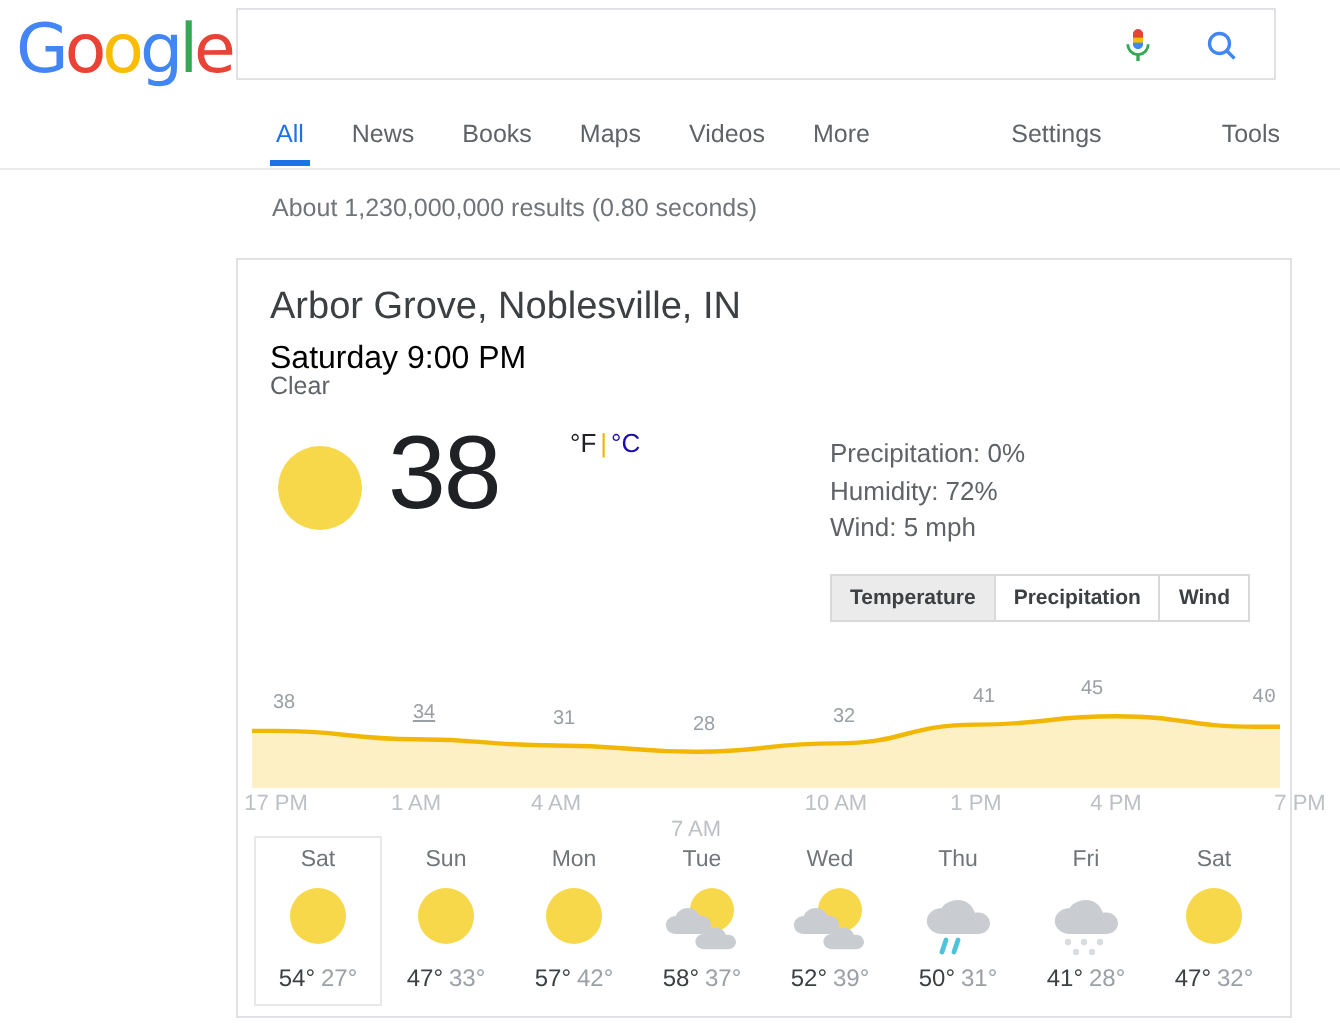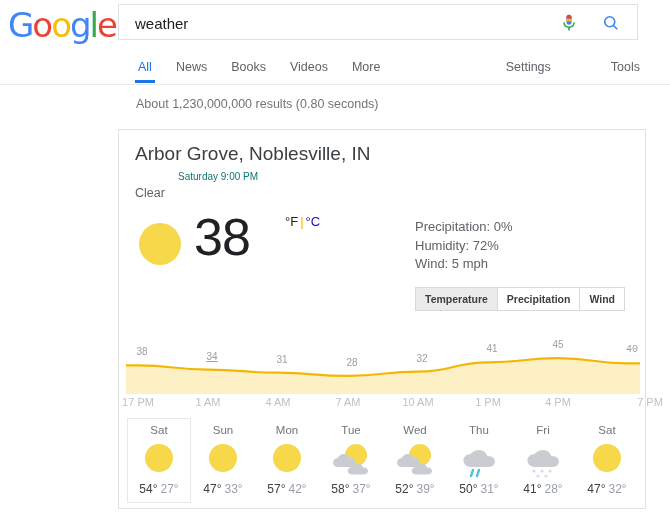--- a/index.html
+++ b/index.html
@@ -76,21 +76,21 @@
     width: 528px; height: 380px;
     border: 1px solid #dfe1e5; background: #fff;
     box-sizing: border-box;
   }
   .loc-name {
     position: absolute; left: 16px; top: 13px;
     font-size: 19px; color: #3c4043; font-weight: 400;
   }
   .loc-time {
     position: absolute; left: 16px; top: 41px;
-    font-size: 10px; color: #0f766e; margin-left: 43px;
+    font-size: 16px; color: #000000;
   }
   .loc-cond {
     position: absolute; left: 16px; top: 56px;
     font-size: 12.5px; color: #5f6368;
   }
 
   .big-sun {
     position: absolute; left: 20px; top: 93px;
     width: 42px; height: 42px; border-radius: 50%;
     background: #f7d84b;
@@ -162,21 +162,20 @@
 <body>
 
 <div id="root">
 
   <div class="header">
     <div class="logo">
       <span class="l-b">G</span><span class="l-r">o</span><span class="l-y">o</span><span class="l-b">g</span><span class="l-g">l</span><span class="l-r">e</span>
     </div>
 
     <div class="searchbox">
-      <input class="search-input" type="text" value="weather" placeholder="Search" style="">
       <span class="mic-icon">
         <svg viewBox="0 0 24 24" width="20" height="20">
           <path fill="#4285f4" d="M12 2a3 3 0 0 0-3 3v6a3 3 0 0 0 6 0V5a3 3 0 0 0-3-3z"></path>
           <path fill="#ea4335" d="M12 2a3 3 0 0 0-3 3v2h6V5a3 3 0 0 0-3-3z"></path>
           <path fill="#fbbc05" d="M9 7h6v3H9z"></path>
           <path fill="#34a853" d="M17.3 11a5.3 5.3 0 0 1-10.6 0H5a7 7 0 0 0 6 6.9V21h2v-3.1A7 7 0 0 0 19 11h-1.7z"></path>
         </svg>
       </span>
       <span class="search-icon">
         <svg viewBox="0 0 24 24" width="20" height="20">
@@ -184,20 +183,21 @@
         </svg>
       </span>
     </div>
   </div>
 
   <div class="navbar">
     <div class="nav-left">
       <div class="nav-item active">All</div>
       <div class="nav-item">News</div>
       <div class="nav-item">Books</div>
+      <div class="nav-item">Maps</div>
       <div class="nav-item">Videos</div>
       <div class="nav-item">More</div>
     </div>
     <div class="nav-right">
       <div class="nav-item">Settings</div>
       <div class="nav-item">Tools</div>
     </div>
   </div>
 
   <div class="result-stats">About 1,230,000,000 results (0.80 seconds)</div>
@@ -227,34 +227,34 @@
     </div>
 
     <div class="chart-wrap">
       <div class="chart-labels" id="chart-point-labels">
           <div class="chart-label" style="left: 16px; top: 14.44px;">38</div>
           <div class="chart-label" style="left: 86px; top: 18.6px; text-decoration: underline;">34</div>
           <div class="chart-label" style="left: 156px; top: 21.72px;">31</div>
           <div class="chart-label" style="left: 226px; top: 24.84px;">28</div>
           <div class="chart-label" style="left: 296px; top: 20.68px;">32</div>
           <div class="chart-label" style="left: 366px; top: 11.32px;">41</div>
-          <div class="chart-label" style="left: 432px; top: 7.16px;">45</div>
+          <div class="chart-label" style="left: 420px; top: 7.16px;">45</div>
           <div class="chart-label" style="left: 506px; top: 12.36px; font-family: Liberation Mono, monospace;">40</div>
         </div>
       <svg class="chart-svg" id="chart-svg" width="514" height="62" viewBox="0 0 514 62" preserveAspectRatio="none">
           <path d="M -10 33.44 L 12.00 33.44 C 47.00 33.44, 47.00 37.60, 82.00 37.60 C 117.00 37.60, 117.00 40.72, 152.00 40.72 C 187.00 40.72, 187.00 43.84, 222.00 43.84 C 257.00 43.84, 257.00 39.68, 292.00 39.68 C 327.00 39.68, 327.00 30.32, 362.00 30.32 C 397.00 30.32, 397.00 26.16, 432.00 26.16 C 467.00 26.16, 467.00 31.36, 502.00 31.36 L 524 31.36 L 524 62 L -10 62 Z" fill="#fdf0c4" stroke="none"></path>
           <path d="M -10 33.44 L 12.00 33.44 C 47.00 33.44, 47.00 37.60, 82.00 37.60 C 117.00 37.60, 117.00 40.72, 152.00 40.72 C 187.00 40.72, 187.00 43.84, 222.00 43.84 C 257.00 43.84, 257.00 39.68, 292.00 39.68 C 327.00 39.68, 327.00 30.32, 362.00 30.32 C 397.00 30.32, 397.00 26.16, 432.00 26.16 C 467.00 26.16, 467.00 31.36, 502.00 31.36 L 524 31.36" fill="none" stroke="#f2b705" stroke-width="2.2" stroke-linejoin="round"></path>
         </svg>
     </div>
 
     <div class="x-axis" id="chart-x-axis">
         <div class="x-tick" style="left: 12px; top: 0px;">17 PM</div>
         <div class="x-tick" style="left: 82px; top: 0px;">1 AM</div>
         <div class="x-tick" style="left: 152px; top: 0px;">4 AM</div>
-        <div class="x-tick" style="left: 222px; top: 0px;">7 AM</div>
+        <div class="x-tick" style="left: 222px; top: 13px;">7 AM</div>
         <div class="x-tick" style="left: 292px; top: 0px;">10 AM</div>
         <div class="x-tick" style="left: 362px; top: 0px;">1 PM</div>
         <div class="x-tick" style="left: 432px; top: 0px;">4 PM</div>
         <div class="x-tick" style="left: 524px; top: 0px;">7 PM</div>
       </div>
 
     <div class="days" id="daily-forecast">
         <div class="day selected">
           <div class="day-name">Sat</div>
           <div class="day-icon"><svg viewBox="0 0 42 42" width="42" height="42">

